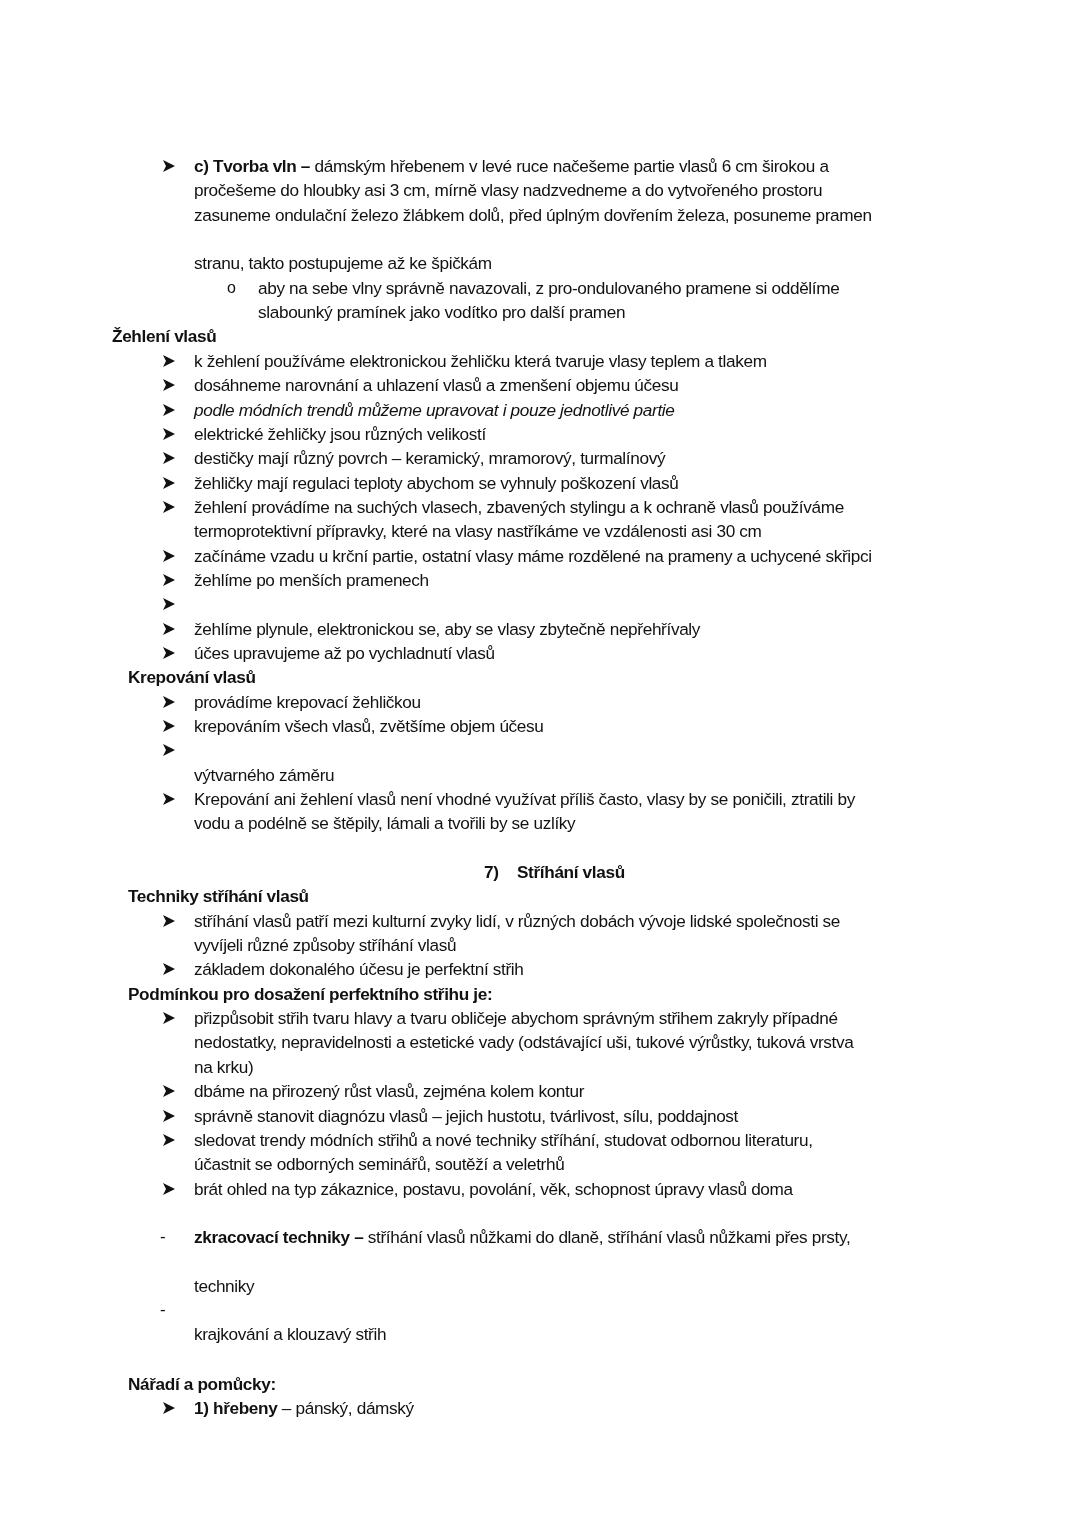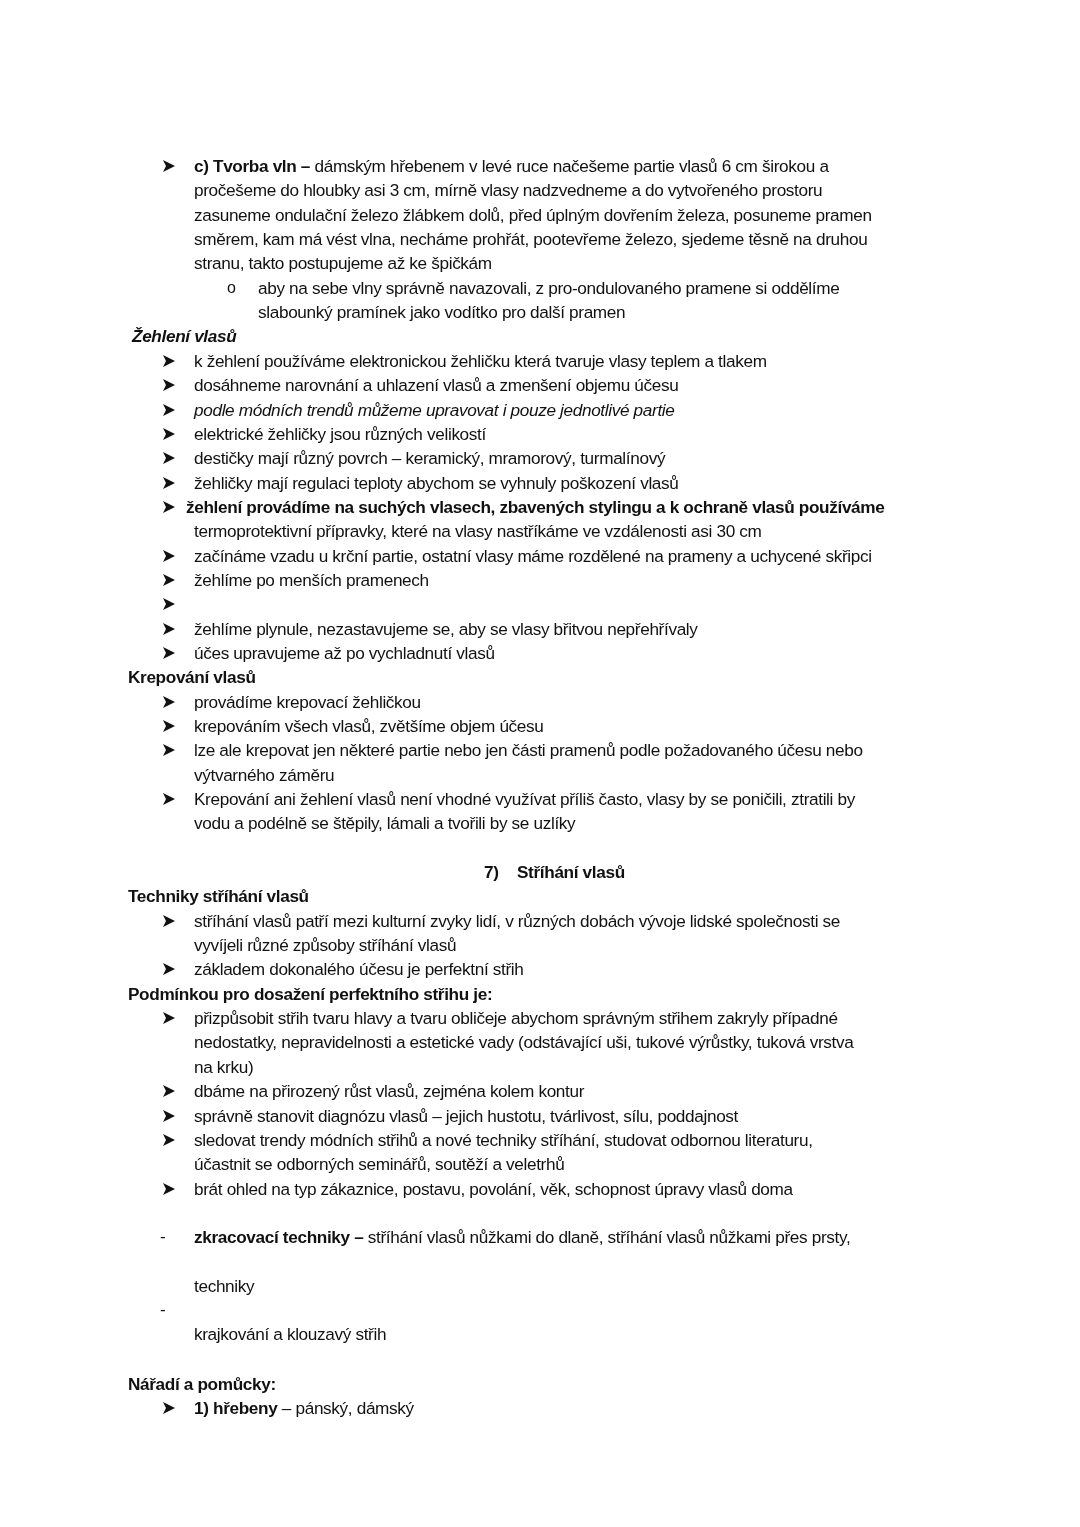--- a/index.html
+++ b/index.html
@@ -25,26 +25,25 @@
 </head>
 <body>
 
 <div class="page" id="page">
     <svg class="arrow" viewBox="0 0 14 14" style="left: 162px; top: 135px;">
       <path d="M1 1 L13 7 L1 13 L4 7 Z" fill="#111"></path>
     </svg>
     <div class="line" style="left: 194px; top: 130px;"><span class="b">c) Tvorba vln</span><span class="b"> – </span><span>dámským hřebenem v levé ruce načešeme partie vlasů 6 cm širokou a</span></div>
     <div class="line" style="left: 194px; top: 154.35px;">pročešeme do hloubky asi 3 cm, mírně vlasy nadzvedneme a do vytvořeného prostoru</div>
     <div class="line" style="left: 194px; top: 178.7px;">zasuneme ondulační železo žlábkem dolů, před úplným dovřením železa, posuneme pramen</div>
-    <div class="line" style="left: 194px; top: 203.05px;">směrem, kam má vést vlna, necháme prohřát, pootevřeme železo, sjedeme těsně na druhou</div>
     <div class="line" style="left: 194px; top: 227.4px;">stranu, takto postupujeme až ke špičkám</div>
     <div class="circle" style="left: 227px; top: 251.75px;">o</div>
     <div class="line" style="left: 258px; top: 251.75px;">aby na sebe vlny správně navazovali, z pro-ondulovaného pramene si oddělíme</div>
     <div class="line" style="left: 258px; top: 276.1px;">slabounký pramínek jako vodítko pro další pramen</div>
-    <div class="heading" style="left: 132px; top: 300.45px; font-style: italic;">Žehlení vlasů</div>
+    <div class="heading" style="left: 112px; top: 300.45px;">Žehlení vlasů</div>
     <svg class="arrow" viewBox="0 0 14 14" style="left: 162px; top: 329.8px;">
       <path d="M1 1 L13 7 L1 13 L4 7 Z" fill="#111"></path>
     </svg>
     <div class="line" style="left: 194px; top: 324.8px;">k žehlení používáme elektronickou žehličku která tvaruje vlasy teplem a tlakem</div>
     <svg class="arrow" viewBox="0 0 14 14" style="left: 162px; top: 354.15px;">
       <path d="M1 1 L13 7 L1 13 L4 7 Z" fill="#111"></path>
     </svg>
     <div class="line" style="left: 194px; top: 349.15px;">dosáhneme narovnání a uhlazení vlasů a zmenšení objemu účesu</div>
     <svg class="arrow" viewBox="0 0 14 14" style="left: 162px; top: 378.5px;">
       <path d="M1 1 L13 7 L1 13 L4 7 Z" fill="#111"></path>
@@ -58,54 +57,53 @@
       <path d="M1 1 L13 7 L1 13 L4 7 Z" fill="#111"></path>
     </svg>
     <div class="line" style="left: 194px; top: 422.2px;">destičky mají různý povrch – keramický, mramorový, turmalínový</div>
     <svg class="arrow" viewBox="0 0 14 14" style="left: 162px; top: 451.55px;">
       <path d="M1 1 L13 7 L1 13 L4 7 Z" fill="#111"></path>
     </svg>
     <div class="line" style="left: 194px; top: 446.55px;">žehličky mají regulaci teploty abychom se vyhnuly poškození vlasů</div>
     <svg class="arrow" viewBox="0 0 14 14" style="left: 162px; top: 475.9px;">
       <path d="M1 1 L13 7 L1 13 L4 7 Z" fill="#111"></path>
     </svg>
-    <div class="line" style="left: 186px; top: 470.9px; font-weight: bold;">žehlení provádíme na suchých vlasech, zbavených stylingu a k ochraně vlasů používáme</div>
+    <div class="line" style="left: 194px; top: 470.9px;">žehlení provádíme na suchých vlasech, zbavených stylingu a k ochraně vlasů používáme</div>
     <div class="line" style="left: 194px; top: 495.25px;">termoprotektivní přípravky, které na vlasy nastříkáme ve vzdálenosti asi 30 cm</div>
     <svg class="arrow" viewBox="0 0 14 14" style="left: 162px; top: 524.6px;">
       <path d="M1 1 L13 7 L1 13 L4 7 Z" fill="#111"></path>
     </svg>
     <div class="line" style="left: 194px; top: 519.6px;">začínáme vzadu u krční partie, ostatní vlasy máme rozdělené na prameny a uchycené skřipci</div>
     <svg class="arrow" viewBox="0 0 14 14" style="left: 162px; top: 548.95px;">
       <path d="M1 1 L13 7 L1 13 L4 7 Z" fill="#111"></path>
     </svg>
     <div class="line" style="left: 194px; top: 543.95px;">žehlíme po menších pramenech</div>
     <svg class="arrow" viewBox="0 0 14 14" style="left: 162px; top: 573.3px;">
       <path d="M1 1 L13 7 L1 13 L4 7 Z" fill="#111"></path>
     </svg>
     <svg class="arrow" viewBox="0 0 14 14" style="left: 162px; top: 597.65px;">
       <path d="M1 1 L13 7 L1 13 L4 7 Z" fill="#111"></path>
     </svg>
-    <div class="line" style="left: 194px; top: 592.65px;">žehlíme plynule, nezastavujeme se, aby se vlasy břitvou nepřehřívaly</div>
+    <div class="line" style="left: 194px; top: 592.65px;">žehlíme plynule, elektronickou se, aby se vlasy zbytečně nepřehřívaly</div>
     <svg class="arrow" viewBox="0 0 14 14" style="left: 162px; top: 622px;">
       <path d="M1 1 L13 7 L1 13 L4 7 Z" fill="#111"></path>
     </svg>
     <div class="line" style="left: 194px; top: 617px;">účes upravujeme až po vychladnutí vlasů</div>
     <div class="heading" style="left: 128px; top: 641.35px;">Krepování vlasů</div>
     <svg class="arrow" viewBox="0 0 14 14" style="left: 162px; top: 670.7px;">
       <path d="M1 1 L13 7 L1 13 L4 7 Z" fill="#111"></path>
     </svg>
     <div class="line" style="left: 194px; top: 665.7px;">provádíme krepovací žehličkou</div>
     <svg class="arrow" viewBox="0 0 14 14" style="left: 162px; top: 695.05px;">
       <path d="M1 1 L13 7 L1 13 L4 7 Z" fill="#111"></path>
     </svg>
     <div class="line" style="left: 194px; top: 690.05px;">krepováním všech vlasů, zvětšíme objem účesu</div>
     <svg class="arrow" viewBox="0 0 14 14" style="left: 162px; top: 719.4px;">
       <path d="M1 1 L13 7 L1 13 L4 7 Z" fill="#111"></path>
     </svg>
-    <div class="line" style="left: 194px; top: 714.4px;">lze ale krepovat jen některé partie nebo jen části pramenů podle požadovaného účesu nebo</div>
     <div class="line" style="left: 194px; top: 738.75px;">výtvarného záměru</div>
     <svg class="arrow" viewBox="0 0 14 14" style="left: 162px; top: 768.1px;">
       <path d="M1 1 L13 7 L1 13 L4 7 Z" fill="#111"></path>
     </svg>
     <div class="line" style="left: 194px; top: 763.1px;">Krepování ani žehlení vlasů není vhodné využívat příliš často, vlasy by se poničili, ztratili by</div>
     <div class="line" style="left: 194px; top: 787.45px;">vodu a podélně se štěpily, lámali a tvořili by se uzlíky</div>
     <div class="heading" style="left: 484px; top: 836px;">7)</div>
     <div class="heading" style="left: 517px; top: 836px;">Stříhání vlasů</div>
     <div class="heading" style="left: 128px; top: 860.35px;">Techniky stříhání vlasů</div>
     <svg class="arrow" viewBox="0 0 14 14" style="left: 162px; top: 889.7px;">

